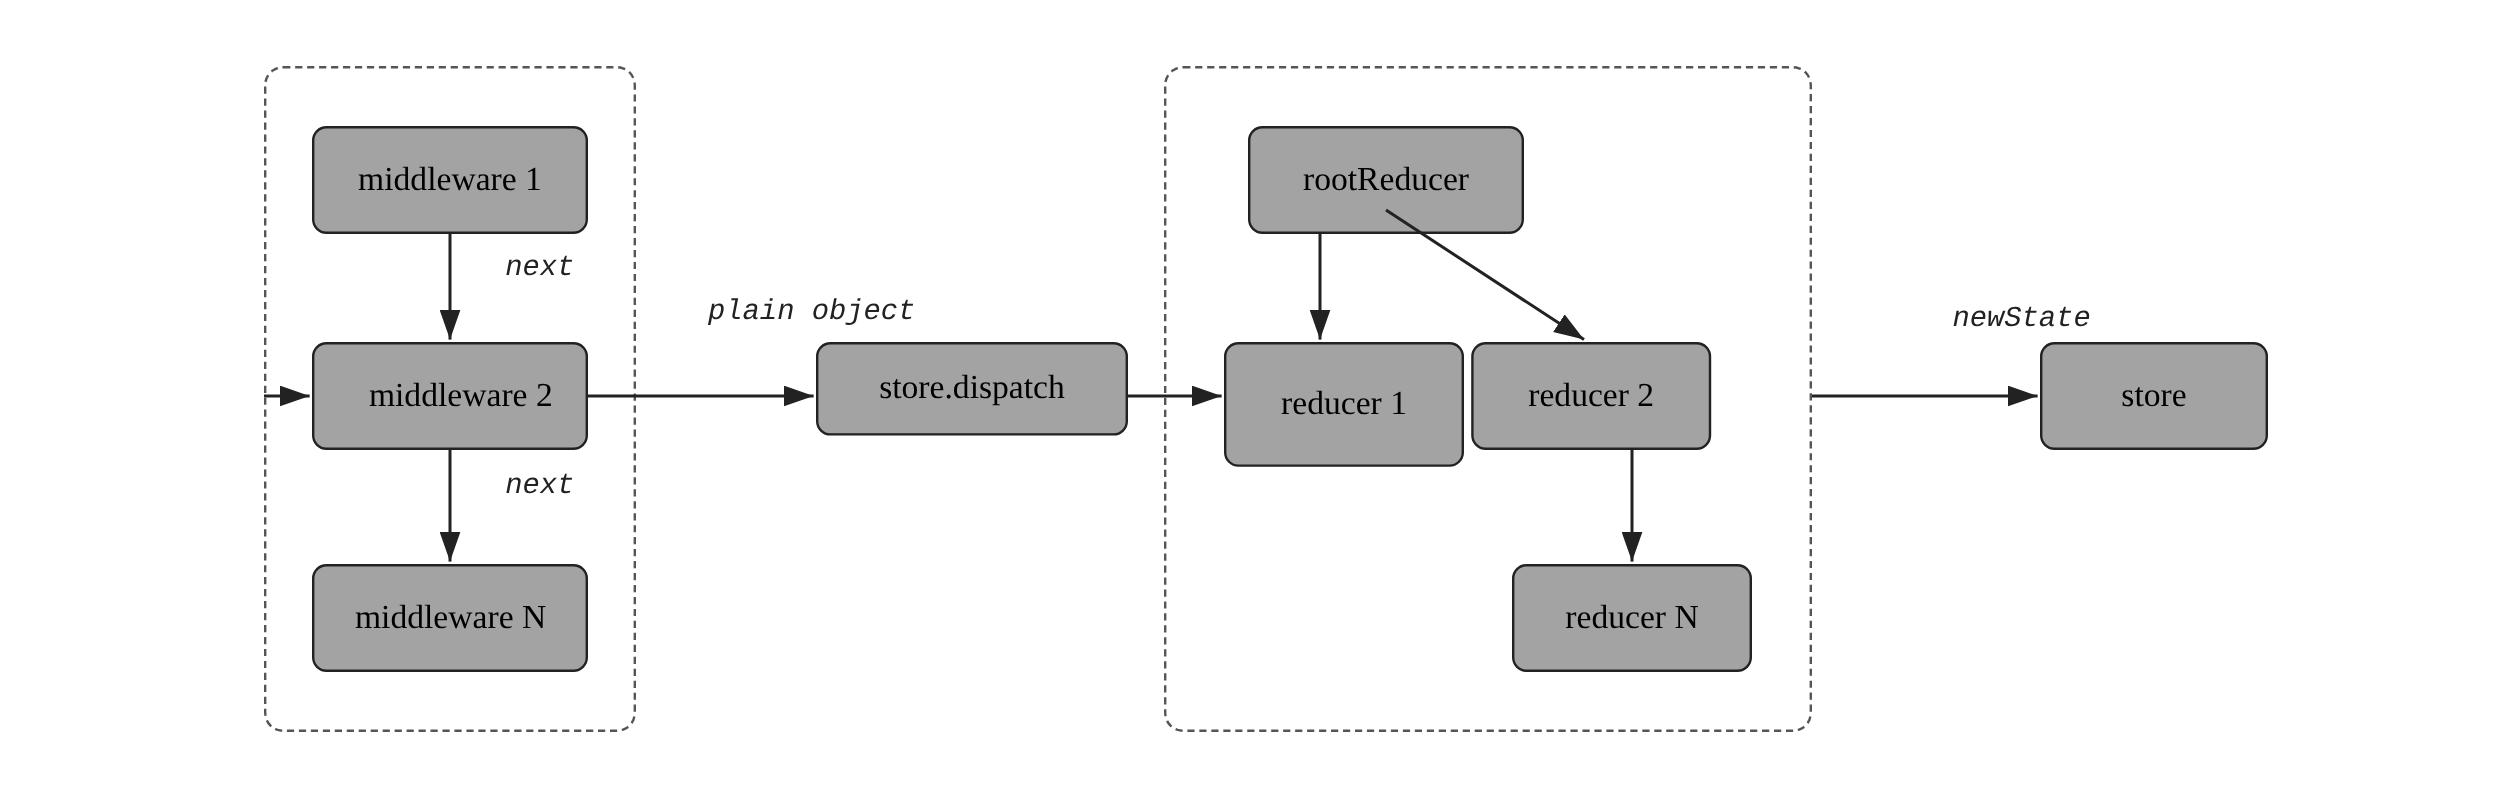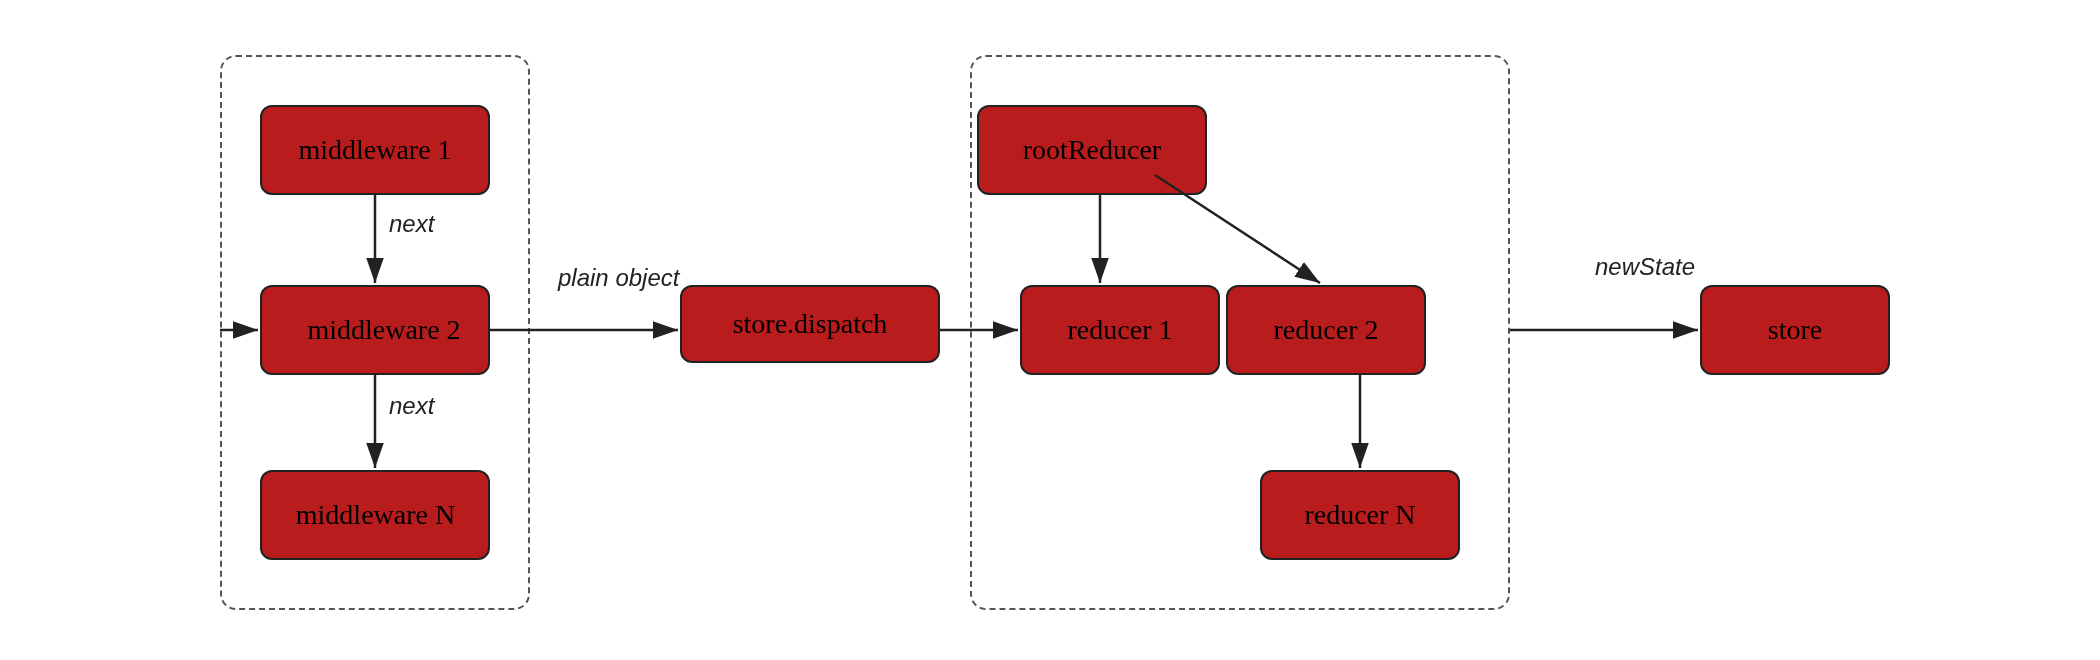--- a/index.html
+++ b/index.html
@@ -13,21 +13,21 @@
     }
     .diagram {
       width: 2100px;
       height: 660px;
       position: relative;
     }
     .node {
       position: absolute;
       border: 2px solid #222;
       border-radius: 12px;
-      background: #b91c1c;
+      background: #a3a3a3;
       display: flex;
       align-items: center;
       justify-content: center;
       font-size: 28px;
       font-family: 'Georgia', serif;
       text-align: center;
       padding: 10px 18px;
     }
     .dashed-box {
       position: absolute;
@@ -38,23 +38,24 @@
     svg.arrows {
       position: absolute;
       top: 0; left: 0;
       width: 2100px;
       height: 660px;
       pointer-events: none;
     }
     .arrow-label {
       position: absolute;
       font-size: 24px;
-      font-family: Liberation Sans, sans-serif;
+      font-family: Liberation Mono, monospace;
       color: #222;
       font-style: italic;
+      margin-left: 32px;
     }
   </style>
 </head>
 <body>
 
 <div class="diagram">
 
   <div class="dashed-box" style="left:220px; top:55px; width:310px; height:555px;"></div>
   <div class="dashed-box" style="left:970px; top:55px; width:540px; height:555px;"></div>
 
@@ -63,43 +64,43 @@
   </div>
   <div class="node" style="left:260px; top:285px; width:230px; height:90px;padding-left:36px;">
     <span>middleware 2</span>
   </div>
   <div class="node" style="left:260px; top:470px; width:230px; height:90px;padding-left:19px;">
     <span>middleware N</span>
   </div>
   <div class="node" style="left:680px; top:285px; width:260px; height:78px;">
     <span>store.dispatch</span>
   </div>
-  <div class="node" style="left:977px; top:105px; width:230px; height:90px;border-radius:12px;">
+  <div class="node" style="left:1040px; top:105px; width:230px; height:90px;border-radius:12px;">
     <span>rootReducer</span>
   </div>
-  <div class="node" style="left:1020px; top:285px; width:200px; height:90px;">
+  <div class="node" style="left:1020px; top:285px; width:200px; height:104px;">
     <span>reducer 1</span>
   </div>
   <div class="node" style="left:1226px; top:285px; width:200px; height:90px;">
     <span>reducer 2</span>
   </div>
   <div class="node" style="left:1700px; top:285px; width:190px; height:90px;">
     <span>store</span>
   </div>
   <div class="node" style="left:1260px; top:470px; width:200px; height:90px;">
     <span>reducer N</span>
   </div>
 
   <div class="arrow-label" style="left:389px; top:210px;">
     <span>next</span>
   </div>
   <div class="arrow-label" style="left:389px; top:392px;">
     <span>next</span>
   </div>
-  <div class="arrow-label" style="left:558px; top:264px;">
+  <div class="arrow-label" style="left:558px; top:247px;">
     <span>plain object</span>
   </div>
   <div class="arrow-label" style="left:1595px; top:253px;">
     <span>newState</span>
   </div>
 
   <svg class="arrows">
     <defs>
       <marker id="arrowhead" markerWidth="10" markerHeight="7" refX="10" refY="3.5" orient="auto">
         <polygon points="0 0, 10 3.5, 0 7" fill="#222"></polygon>

